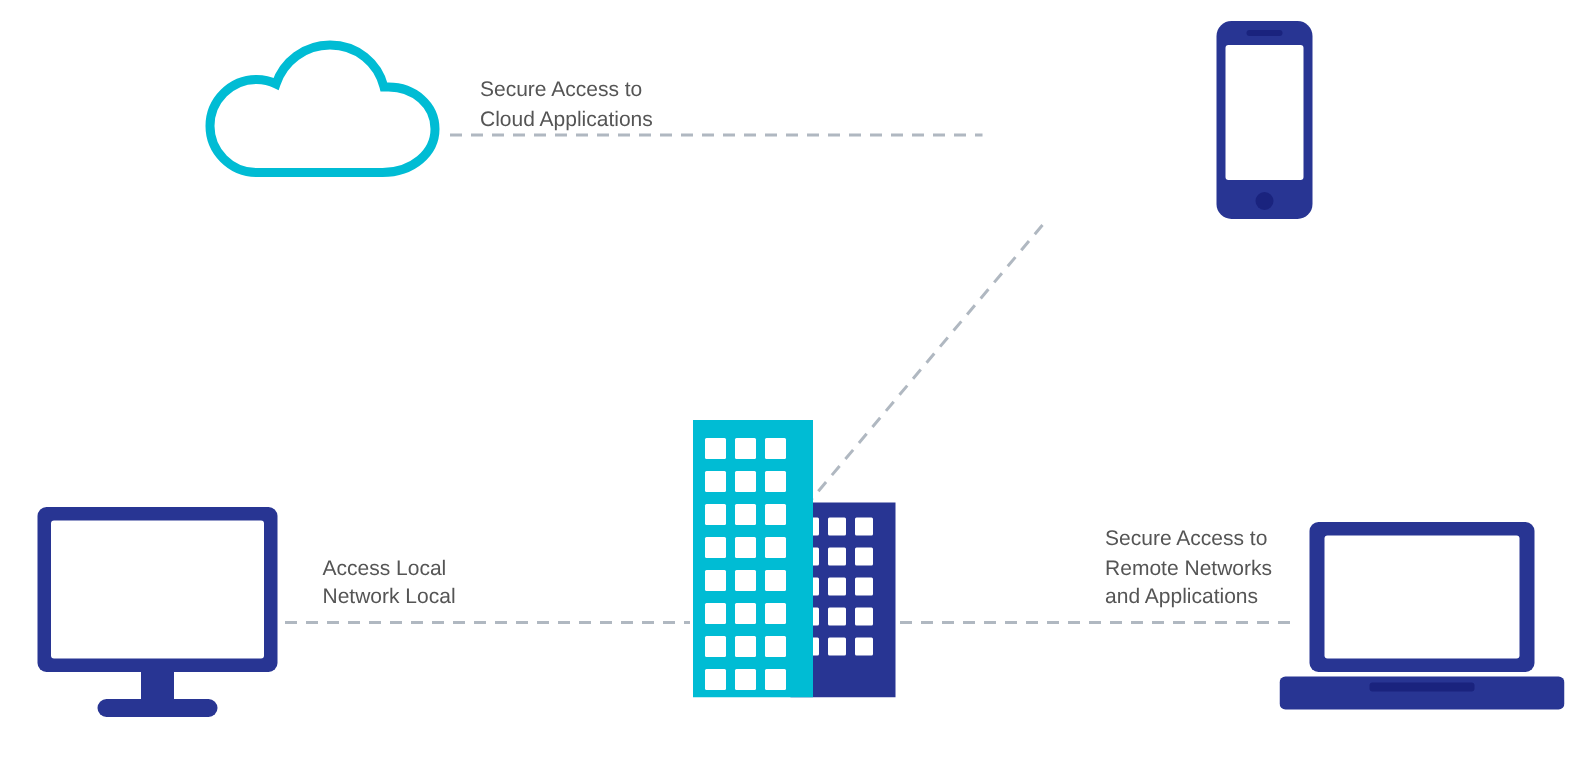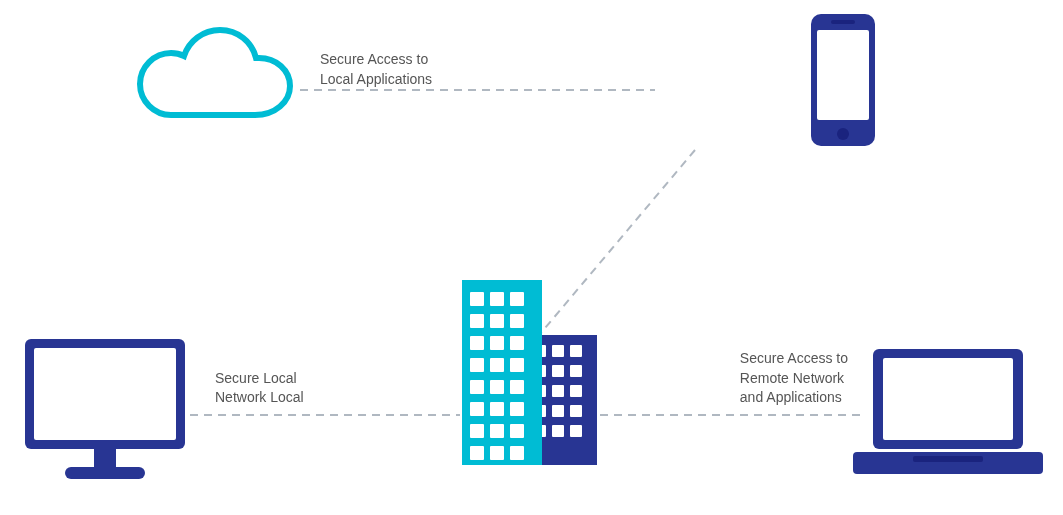--- a/index.html
+++ b/index.html
@@ -218,27 +218,27 @@
       <rect x="30" y="14" width="130" height="82" rx="2" ry="2" fill="#ffffff"></rect>
 
       <rect x="0" y="108" width="190" height="22" rx="4" ry="4" fill="#283593"></rect>
 
       <rect x="60" y="112" width="70" height="6" rx="2" fill="#1a237e"></rect>
     </svg>
   </div>
 
   <div class="label label-cloud-access">
     <span>Secure Access to</span><br>
-    <span>Local Applications</span>
+    <span>Cloud Applications</span>
   </div>
 
   <div class="label label-local-access">
-    <span>Secure Local</span><br>
+    <span>Access Local</span><br>
     <span>Network Local</span>
   </div>
 
   <div class="label label-remote-access">
     <span>Secure Access to</span><br>
-    <span>Remote Network</span><br>
+    <span>Remote Networks</span><br>
     <span>and Applications</span>
   </div>
 
 </div>
 
 </body></html>

